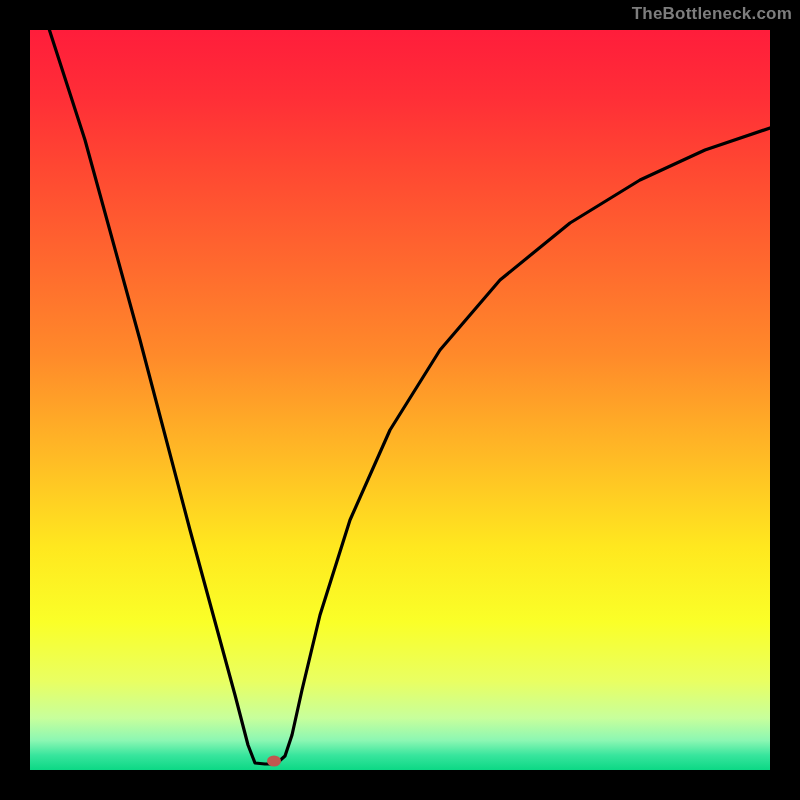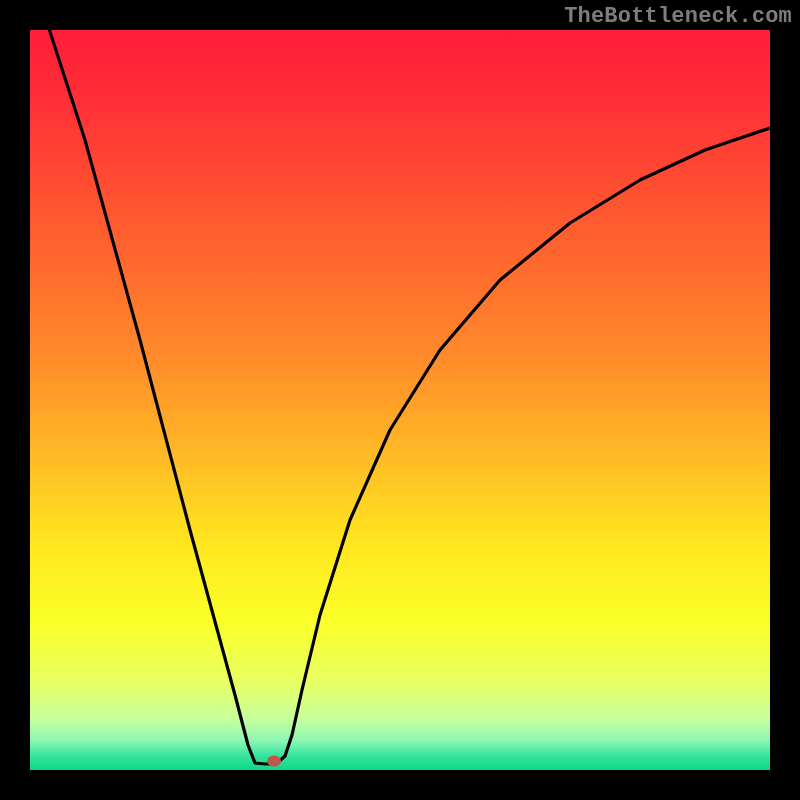--- a/index.html
+++ b/index.html
@@ -54,22 +54,22 @@
     height: 11px;
     border-radius: 50%;
     background: #c0584f;
     transform: translate(-50%, -50%);
     pointer-events: none;
   }
   .watermark {
     position: absolute;
     top: 4px;
     right: 8px;
-    font-family: Liberation Mono, monospace;
-    font-size: 22px;
+    font-family: Liberation Sans, sans-serif;
+    font-size: 17px;
     font-weight: 700;
     color: #7d7d7d;
     letter-spacing: 0.2px;
     user-select: none;
   }
 </style>
 </head>
 <body>
 
 <div class="frame">

